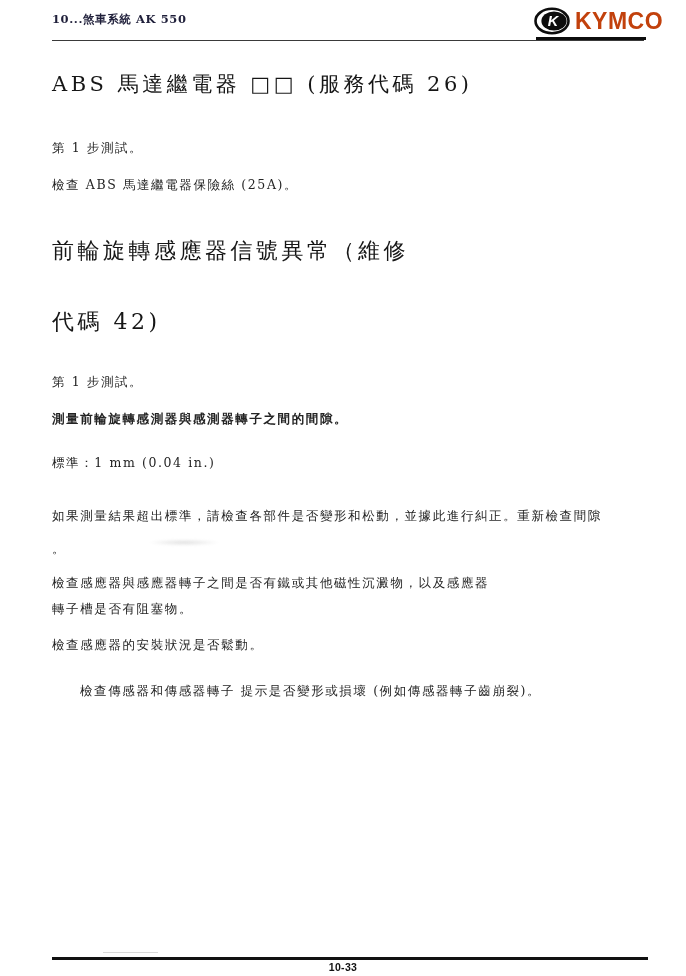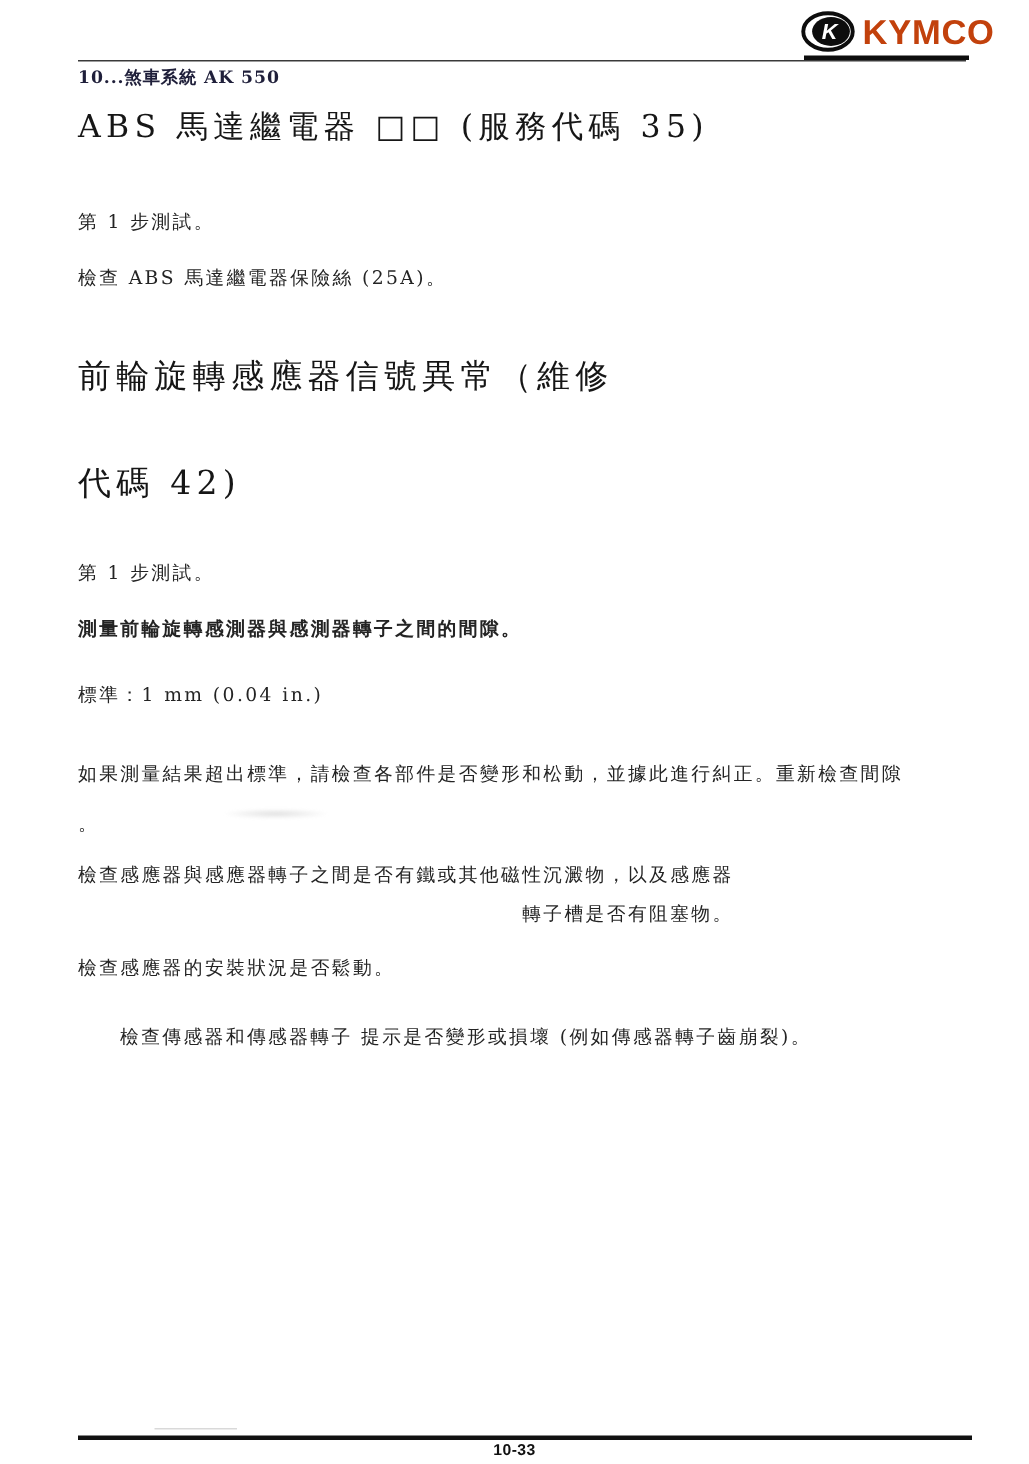--- a/index.html
+++ b/index.html
@@ -4,21 +4,21 @@
 <style>
   html,body{margin:0;padding:0;background:#fff;}
   body{width:686px;height:976px;overflow:hidden;}
   .page{
     position:relative;width:686px;height:976px;background:#ffffff;
     font-family:"DejaVu Serif","Liberation Serif",serif;color:#262626;
   }
   .abs{position:absolute;white-space:nowrap;}
 
   
-  .crumb{left:52px;top:12px;font-size:11.5px;font-weight:bold;letter-spacing:.6px;color:#1f1f3a;margin-top:32px;}
+  .crumb{left:52px;top:12px;font-size:11.5px;font-weight:bold;letter-spacing:.6px;color:#1f1f3a;}
   .hdr-rule{left:52px;top:40px;width:592px;height:1px;background:#3a3a3a;}
   .logo-wrap{top:7px;left:534px;display:flex;align-items:center;gap:3px;}
   .logo-text{
     font-family:"Liberation Sans","DejaVu Sans",sans-serif;
     font-weight:900;font-size:23px;letter-spacing:.5px;color:#c2410c;
   }
   .logo-underline{top:37px;left:536px;width:110px;height:3px;background:#0d0d0d;}
 
   
   .h1{font-size:21px;letter-spacing:3.5px;color:#161616;font-weight:400;}
@@ -28,21 +28,21 @@
 
   
   .p{font-size:12.5px;letter-spacing:1.6px;color:#242424;}
   .p div{white-space:nowrap;}
   .p1{left:52px;top:140px;}
   .p2{left:52px;top:177px;}
   .p3{left:52px;top:374px;}
   .p4{left:52px;top:411px;font-weight:bold;}
   .p5{left:52px;top:455px;text-align:center;}
   .p6{left:52px;top:499px;line-height:33px;}
-  .p7{left:52px;top:570px;line-height:26px;text-align:right;}
+  .p7{left:52px;top:570px;line-height:26px;}
   .p8{left:52px;top:637px;}
   .p9{left:52px;top:683px;margin-left:28px;}
 
   
   .smudge{
     left:148px;top:539px;width:72px;height:7px;
     background:radial-gradient(ellipse at center,#c9c9c9 0%,rgba(255,255,255,0) 70%);
     filter:blur(1px);opacity:.55;
   }
   .pre-foot-line{left:103px;top:952px;width:55px;height:1px;background:#d9d9d9;}
@@ -66,21 +66,21 @@
     <svg width="38" height="28" viewBox="0 0 38 28">
       <ellipse cx="18" cy="14" rx="16.5" ry="12.2" fill="#ffffff" stroke="#0d0d0d" stroke-width="2.6"></ellipse>
       <ellipse cx="20" cy="14" rx="12.6" ry="9.6" fill="#0d0d0d"></ellipse>
       <text x="19" y="19" text-anchor="middle" font-size="14.5" font-weight="bold" font-style="italic" font-family="Liberation Sans, DejaVu Sans, sans-serif" fill="#ffffff">K</text>
     </svg>
     <span class="logo-text">KYMCO</span>
   </div>
   <div class="abs logo-underline"></div>
   <div class="abs hdr-rule"></div>
 
-  <div class="abs h1 t1">ABS 馬達繼電器 □□ (服務代碼 35)</div>
+  <div class="abs h1 t1">ABS 馬達繼電器 □□ (服務代碼 26)</div>
 
   <div class="abs p p1">第 1 步測試。</div>
 
   <div class="abs p p2">檢查 ABS 馬達繼電器保險絲 (25A)。</div>
 
   <div class="abs h1 t2a">前輪旋轉感應器信號異常（維修</div>
   <div class="abs h1 t2b">代碼 42)</div>
 
   <div class="abs p p3">第 1 步測試。</div>
 

